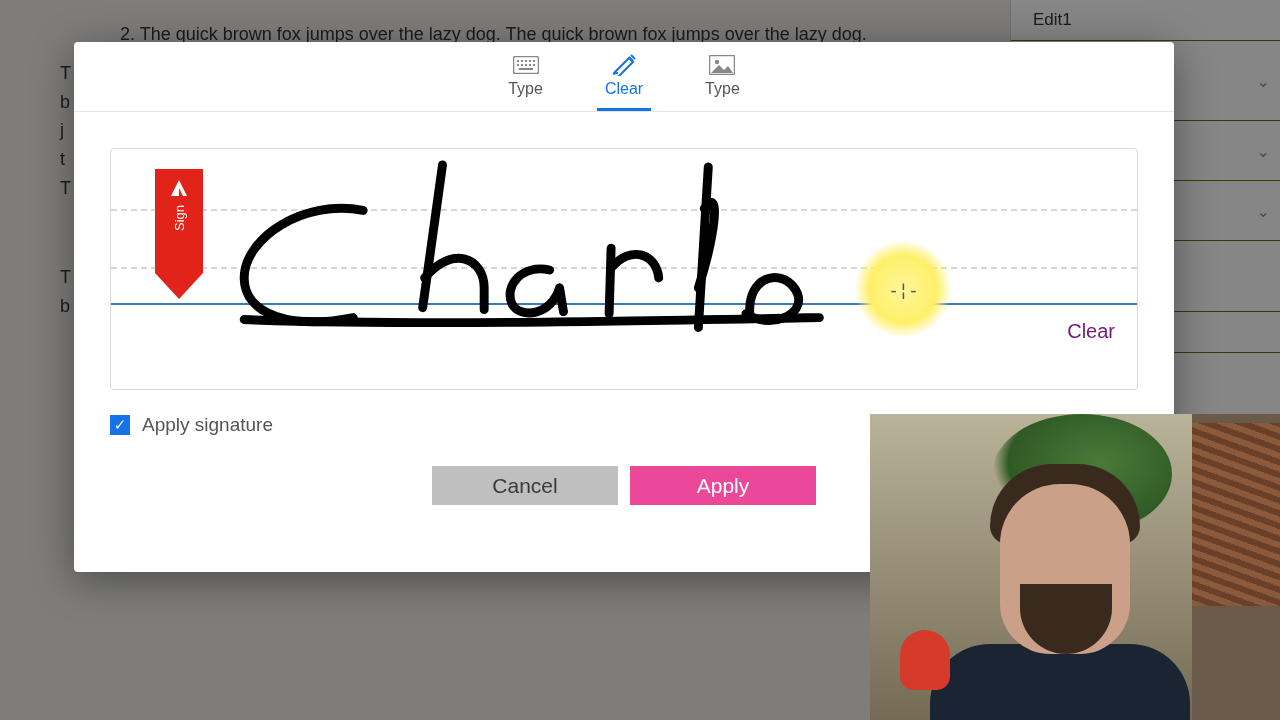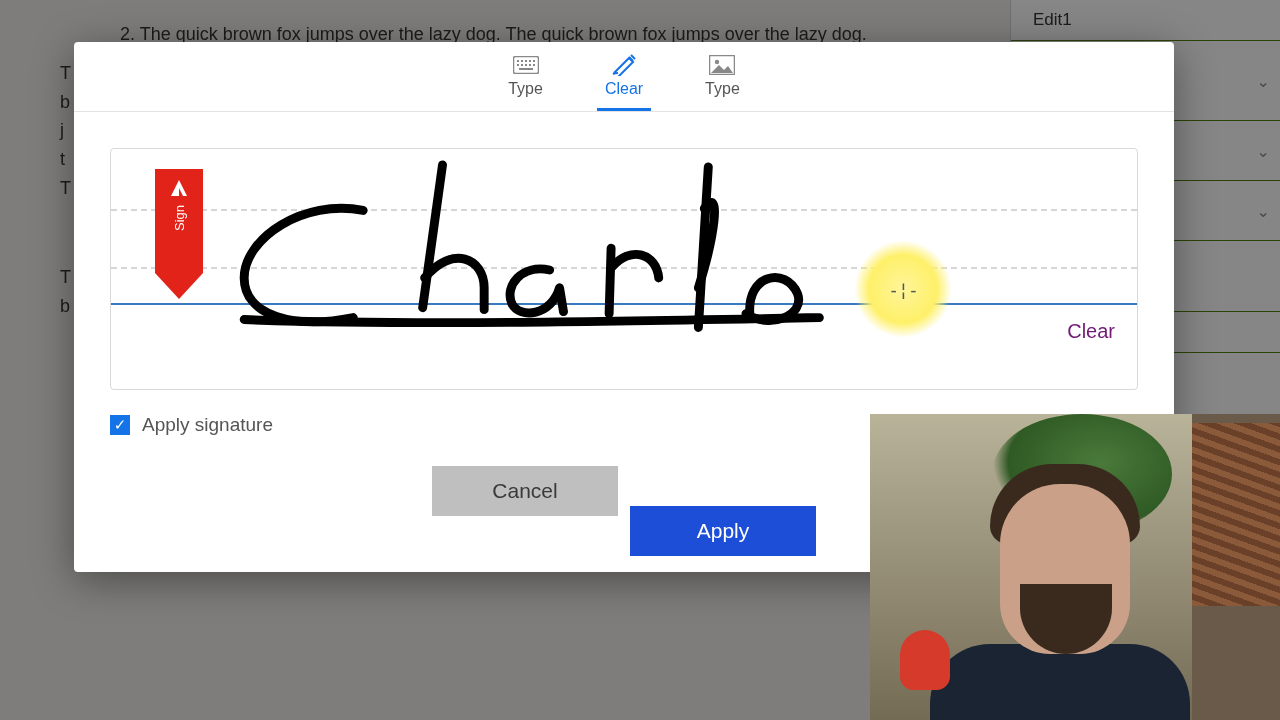--- a/index.html
+++ b/index.html
@@ -99,25 +99,25 @@
   }
   .chk {
     width:20px; height:20px; background:#1473e6; display:flex; align-items:center;
     justify-content:center; color:#fff; font-size:15px;
   }
 
   .btn-row {
     display:flex; justify-content:center; gap:12px; margin-top:30px;
   }
   .btn {
-    width:186px; height:50px; display:flex; align-items:center; justify-content:center;
+    width:186px; height:39px; display:flex; align-items:center; justify-content:center;
     font-size:21px; cursor:pointer; border:none;
   }
   .btn-cancel { background:#bfbfbf; color:#3a3a3a; }
-  .btn-apply  { background:#1d4ed8; color:#fff;margin-top:40px; }
+  .btn-apply  { background:#ec4899; color:#fff; }
 
   
   .webcam {
     position:absolute; right:0; bottom:0; width:410px; height:306px; background:#333;
     display:flex;
   }
   .webcam .main { flex:1; background:linear-gradient(#b9b39a, #746b55); position:relative; overflow:hidden; }
   .webcam .side { width:88px; background:#6a5a4a; }
   .webcam .plant { position:absolute; right:20px; top:0; width:180px; height:120px;
     background: radial-gradient(ellipse at 60% 40%, #4a7a3a 0%, #2f5a24 60%, transparent 70%); border-radius:50%; }

